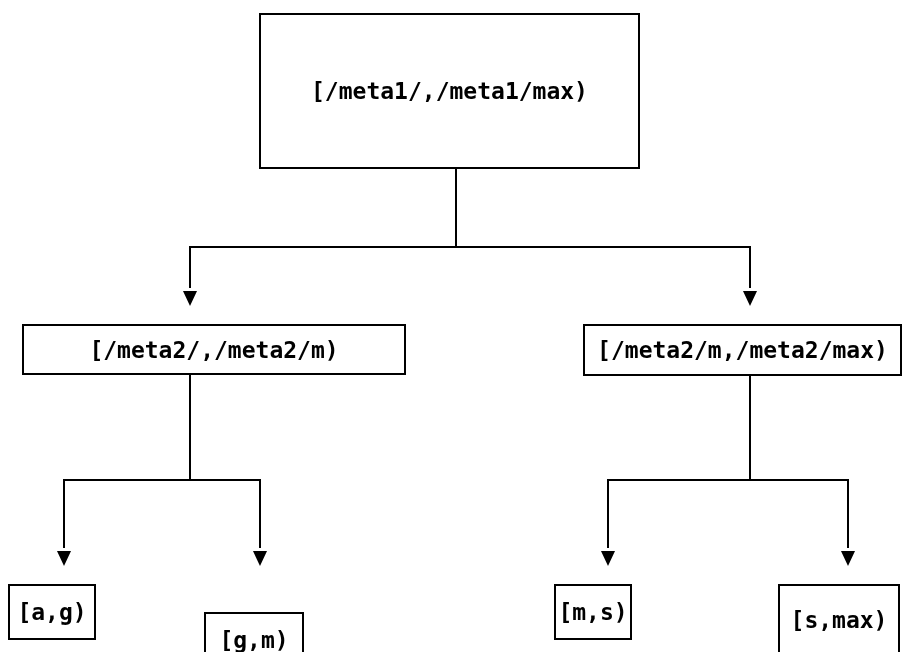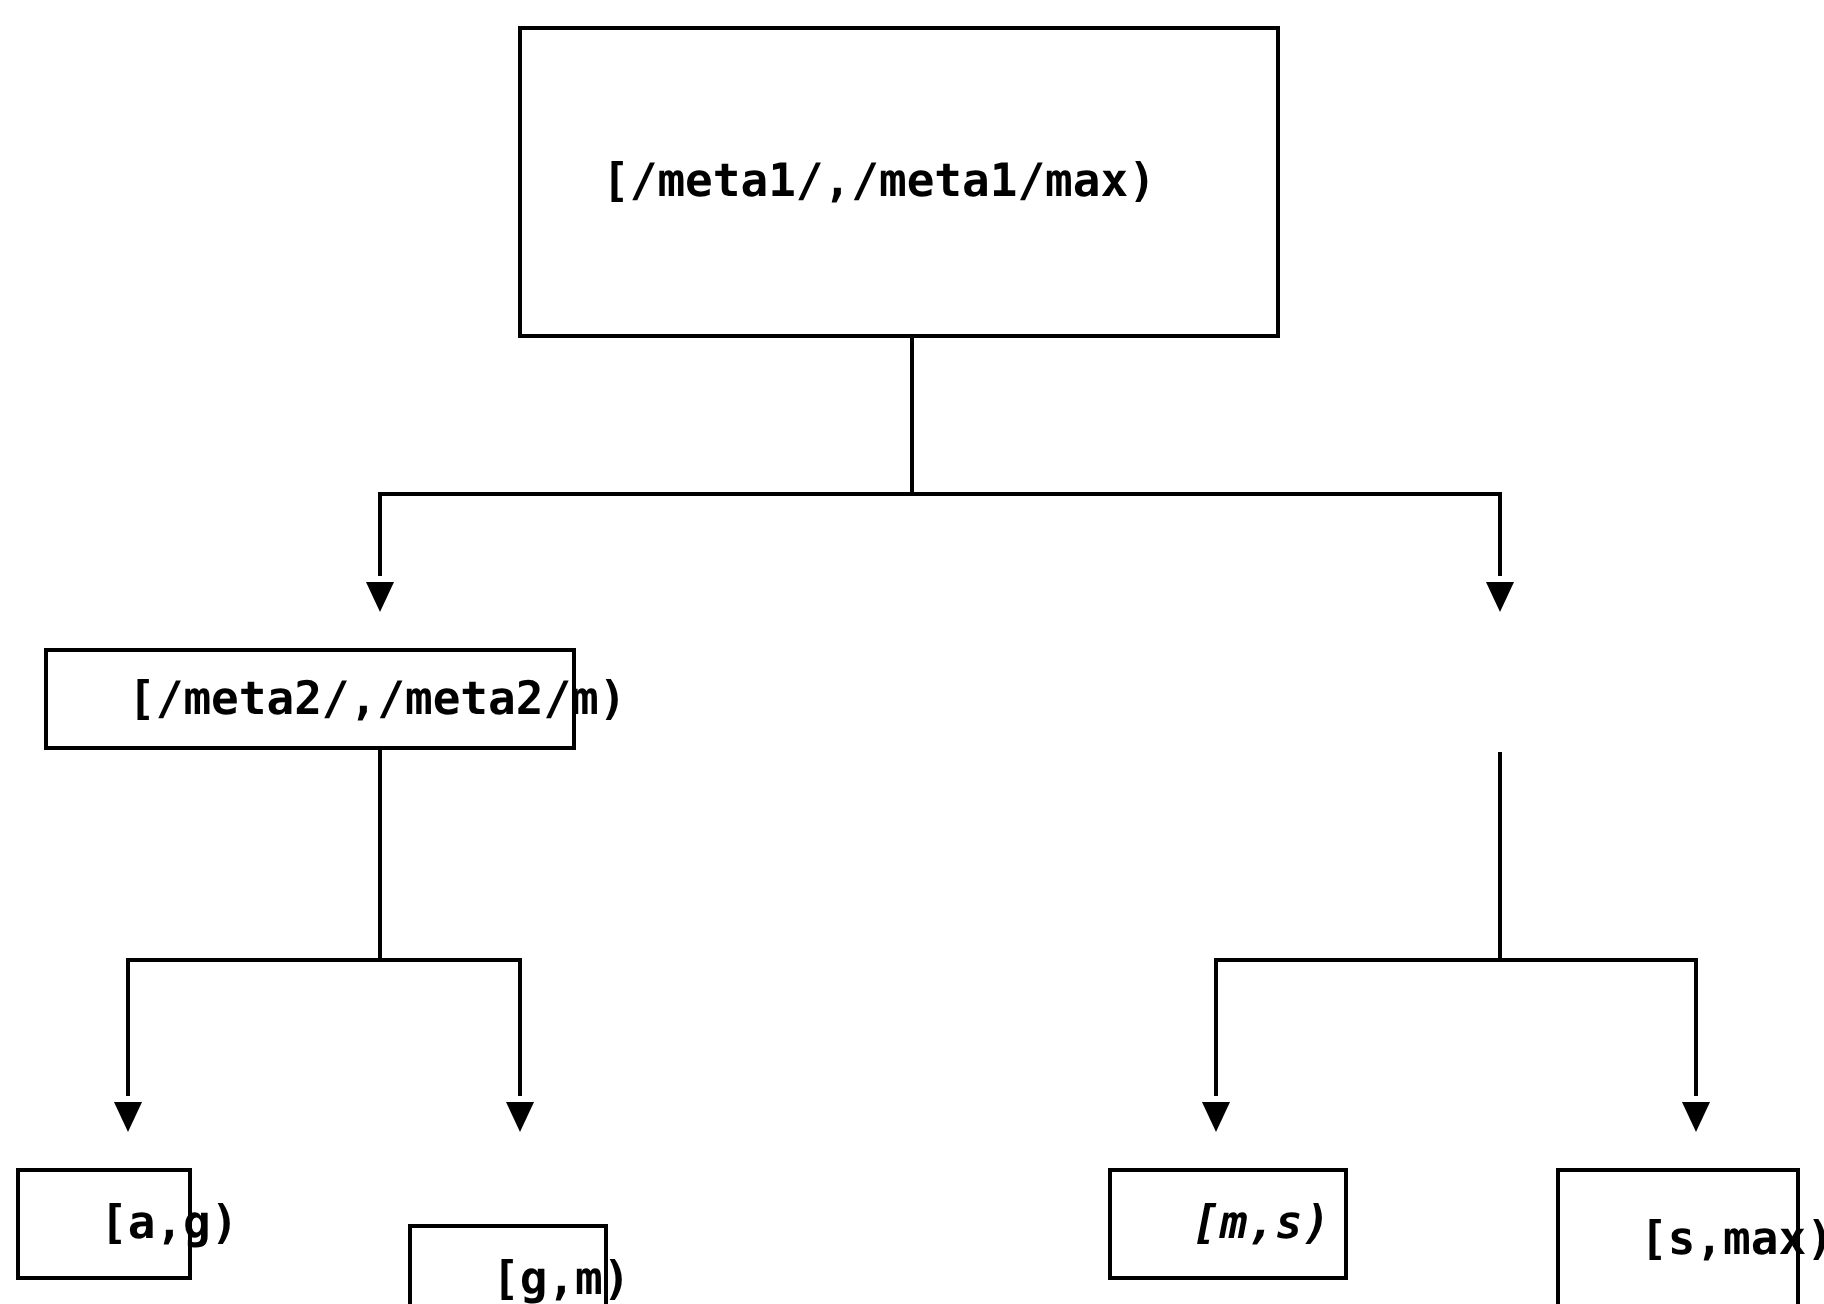--- a/index.html
+++ b/index.html
@@ -15,46 +15,46 @@
     overflow: hidden;
     font-family: "DejaVu Sans Mono", "Liberation Mono", monospace;
   }
   .node {
     position: absolute;
     box-sizing: border-box;
     border: 2px solid #000000;
     background: #ffffff;
     display: flex;
     align-items: center;
+    justify-content: center;
     color: #000000;
     font-weight: bold;
     font-size: 23px;
     white-space: nowrap;
-    padding-left: 40px;
   }
   .line {
     position: absolute;
     background: #000000;
   }
   .arrow {
     position: absolute;
     width: 0;
     height: 0;
     border-left: 7px solid transparent;
     border-right: 7px solid transparent;
     border-top: 15px solid #000000;
   }
 
   
   #node-root   { left: 259px; top: 13px;  width: 381px; height: 156px; }
-  #node-l2a    { left: 22px;  top: 324px; width: 266px; height: 51px; }
+  #node-l2a    { left: 22px;  top: 324px; width: 384px; height: 51px; }
   #node-l2b    { left: 583px; top: 324px; width: 319px; height: 52px; }
   #node-leaf-ag   { left: 8px;   top: 584px; width: 88px; height: 56px; }
   #node-leaf-gm   { left: 204px; top: 584px; width: 100px; height: 56px; margin-top: 28px; }
-  #node-leaf-ms   { left: 554px; top: 584px; width: 120px;  height: 56px; font-style: italic; }
+  #node-leaf-ms   { left: 554px; top: 584px; width: 78px;  height: 56px; }
   #node-leaf-smax { left: 778px; top: 584px; width: 122px; height: 72px; }
 
   
   #stem-root   { left: 455px; top: 169px; width: 2px; height: 78px; }
   #crossbar-1  { left: 189px; top: 246px; width: 562px; height: 2px; }
   #drop-1l     { left: 189px; top: 246px; width: 2px; height: 42px; }
   #drop-1r     { left: 749px; top: 246px; width: 2px; height: 42px; }
   #arrow-1l    { left: 183px; top: 291px; }
   #arrow-1r    { left: 743px; top: 291px; }
 
@@ -80,20 +80,23 @@
 <div id="canvas">
 
   <div class="node" id="node-root">
     <span>[/meta1/,/meta1/max)</span>
   </div>
 
   <div class="node" id="node-l2a">
     <span>[/meta2/,/meta2/m)</span>
   </div>
 
+  <div class="node" id="node-l2b">
+    <span>[/meta2/m,/meta2/max)</span>
+  </div>
 
   <div class="node" id="node-leaf-ag">
     <span>[a,g)</span>
   </div>
 
   <div class="node" id="node-leaf-gm">
     <span>[g,m)</span>
   </div>
 
   <div class="node" id="node-leaf-ms">

